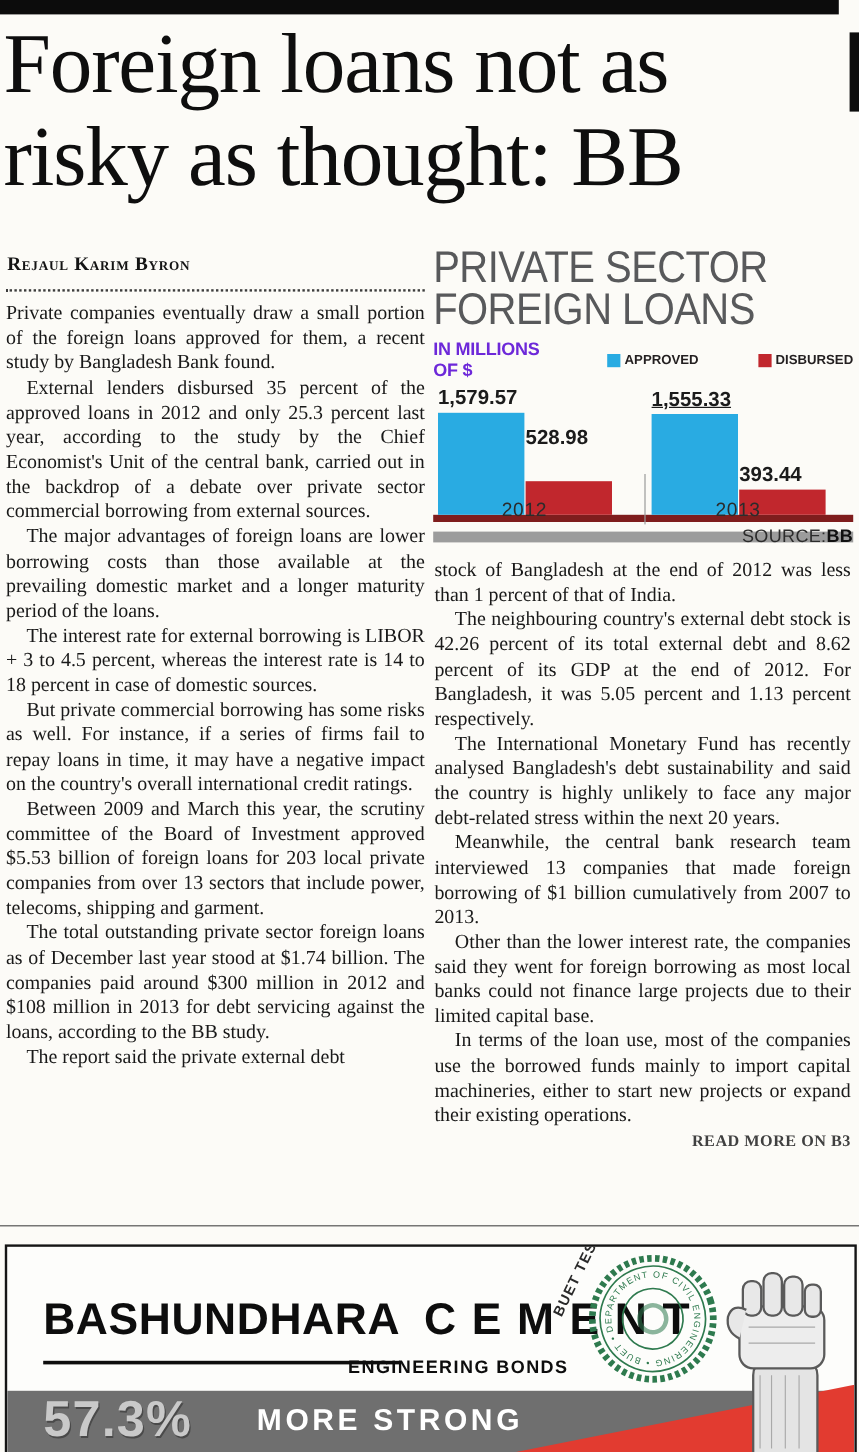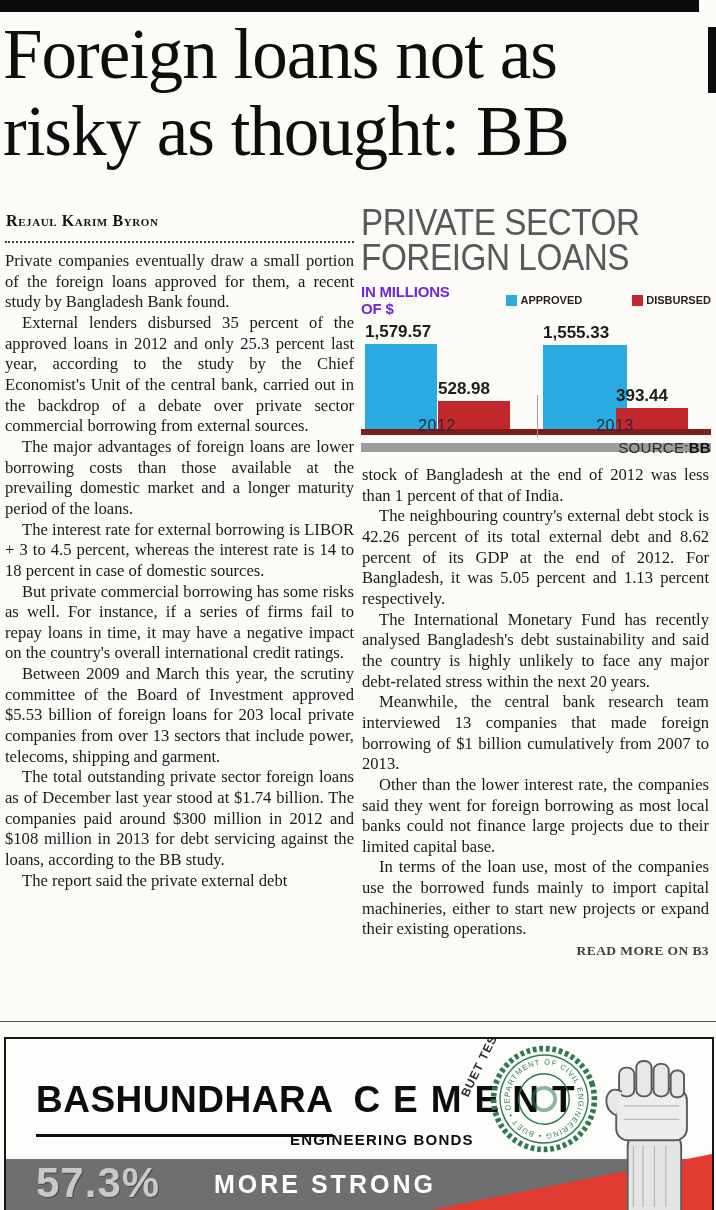--- a/index.html
+++ b/index.html
@@ -32,22 +32,22 @@
   .chart-title{position:absolute;left:0;top:0;font-size:37px;line-height:.95;color:#58595b;
                letter-spacing:-.5px;transform:scaleX(.9);transform-origin:left top;white-space:nowrap;}
   .chart-sub{position:absolute;left:0;top:78px;width:350px;display:flex;
              justify-content:space-between;align-items:center;}
   .units{font-size:15px;font-weight:bold;color:#6d28d9;letter-spacing:-.2px;}
   .legend{display:flex;align-items:center;gap:9px;}
   .legend-item{display:flex;align-items:center;font-size:11px;font-weight:bold;color:#231f20;padding-left:41px;}
   .swatch{width:11px;height:11px;display:inline-block;margin-right:3px;}
   .plot{position:absolute;left:0;top:112px;width:350px;height:112px;border-bottom:6px solid #7f1d1d;}
   .bar-slot{position:absolute;bottom:0;display:flex;flex-direction:column;align-items:flex-start;}
-  .slot-a1{left:4px;width:72px;}  .slot-d1{left:77px;width:72px;}
-  .slot-a2{left:182px;width:84px;}.slot-d2{left:255px;width:72px;}
+  .slot-a1{left:4px;width:72px;}  .slot-d1{left:77px;width:72px;gap:24px;}
+  .slot-a2{left:182px;width:72px;text-decoration:underline;}.slot-d2{left:255px;width:72px;}
   .bar{width:100%;}
   .bar-value{font-weight:bold;font-size:17px;color:#1b1b1b;margin-bottom:2px;white-space:nowrap;}
   .divider{position:absolute;left:176px;top:190px;width:1px;height:42px;background:#9b9b9b;}
   .xlabel{position:absolute;top:212px;width:148px;text-align:center;font-size:16px;
           letter-spacing:.5px;color:#2b2b2b;}
   .xl1{left:2px;} .xl2{left:180px;}
   .src-bar{position:absolute;left:0;top:238px;width:350px;height:9px;background:#9c9c9c;}
   .src-line{position:absolute;right:0;top:234px;font-size:15px;color:#2b2b2b;letter-spacing:.3px;margin-left:12px;}
   .src-line b{font-weight:bold;color:#111;}
 

